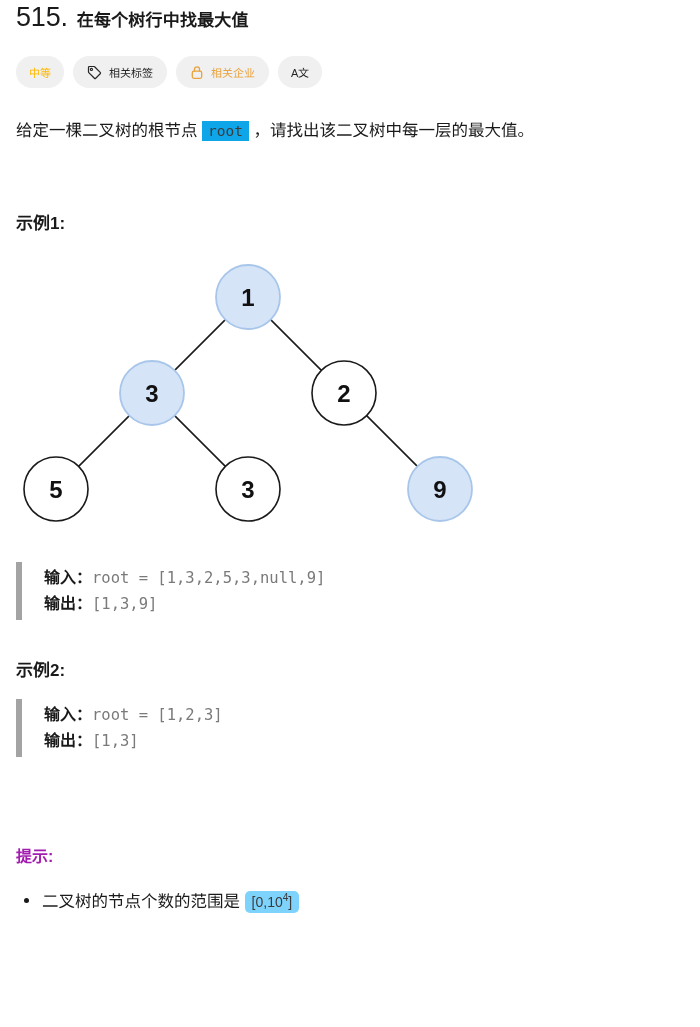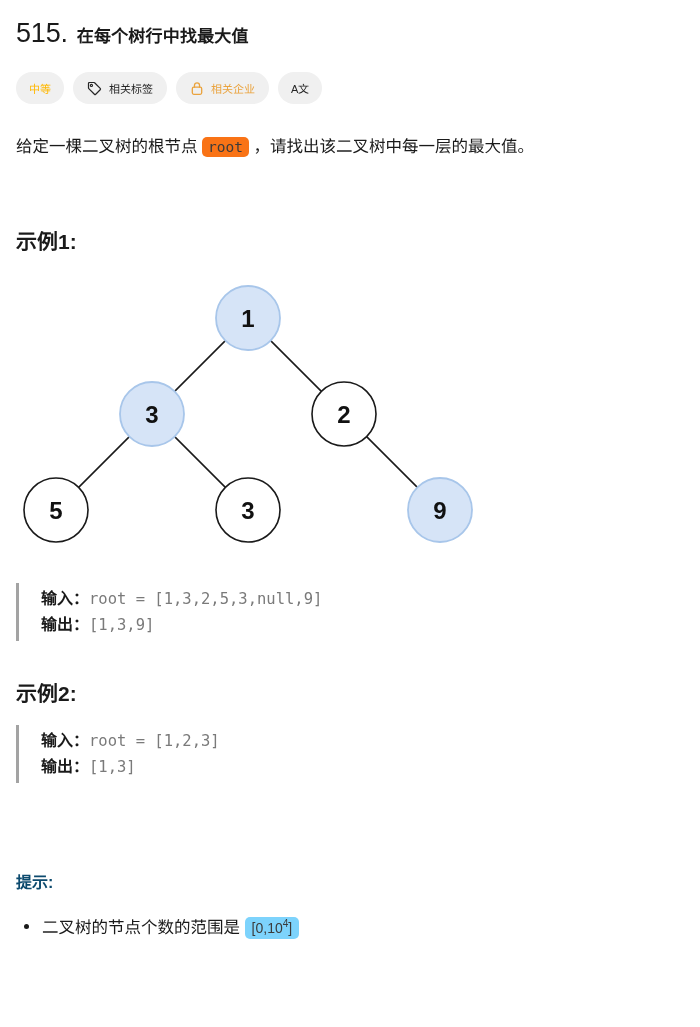--- a/index.html
+++ b/index.html
@@ -3,21 +3,21 @@
 <meta charset="utf-8">
 <style>
   * { box-sizing: border-box; }
   html, body {
     margin: 0; padding: 0;
     width: 700px; height: 1027px;
     background: #ffffff;
     font-family: "Liberation Sans", "DejaVu Sans", sans-serif;
     -webkit-font-smoothing: antialiased;
   }
-  .page { width: 700px; height: 1027px; padding: 18px 16px 0 16px; position: relative; overflow: hidden; }
+  .page { width: 700px; height: 1027px; padding: 2px 16px 0 16px; position: relative; overflow: hidden; }
 
   
   .title-row { display: flex; align-items: baseline; gap: 9px; margin: 0 0 4px 0; }
   .title-num { font-size: 27px; font-weight: 400; color: #1a1a1a; letter-spacing: -0.2px; }
   .title-text { font-size: 17px; font-weight: 700; color: #1a1a1a; letter-spacing: 0.2px; }
 
   
   .badges { display: flex; align-items: center; gap: 9px; margin-top: 23px; }
   .badge {
     display: inline-flex; align-items: center; gap: 7px;
@@ -26,48 +26,48 @@
   }
   .badge.difficulty { color: #ffb800; font-weight: 500; padding: 0 13px; }
   .badge.premium { color: #eaa33e; }
   .badge.translate { padding: 0 13px; font-weight: 500; letter-spacing: -0.3px; }
   .badge svg { display: block; flex: none; }
 
   
   .desc { margin-top: 28px; font-size: 16.5px; line-height: 1.75; color: #1a1a1a; }
   code.inline {
     font-family: "DejaVu Sans Mono", "Liberation Mono", monospace;
-    background: #f97316; color: #3b3b3b;
-    padding: 2px 6px; border-radius: 5px; font-size: 14.5px;
+    background: #0ea5e9; color: #3b3b3b;
+    padding: 2px 6px; border-radius: 0; font-size: 14.5px;
   }
 
   
-  .ex-head { font-size: 21px; font-weight: 700; color: #1a1a1a; }
+  .ex-head { font-size: 17px; font-weight: 700; color: #1a1a1a; }
   #example1-heading { margin-top: 64px; }
   #example2-heading { margin-top: 36px; }
 
   
   .tree-wrap { margin-top: 6px; }
 
   
   .codeblock {
-    border-left: 3px solid #a3a3a3;
+    border-left: 6px solid #a3a3a3;
     padding: 3px 0 3px 22px;
     margin-top: 18px;
     font-size: 16px; line-height: 1.62;
   }
   .codeblock .line { white-space: nowrap; }
   .codeblock .lbl { font-weight: 700; color: #1a1a1a; }
   .codeblock .val {
     font-family: "DejaVu Sans Mono", "Liberation Mono", monospace;
     color: #7a7a7a; font-size: 15.5px;
   }
 
   
-  #constraints-heading { margin-top: 86px; font-size: 16px; font-weight: 700; color: #0c4a6e; }
+  #constraints-heading { margin-top: 86px; font-size: 16px; font-weight: 700; color: #a21caf; }
   .clist { list-style: none; margin: 22px 0 0 0; padding: 0; }
   .clist li {
     position: relative; padding-left: 26px; margin-bottom: 24px;
     font-size: 16.5px; color: #1a1a1a; line-height: 1.5;
   }
   .clist li::before {
     content: ""; position: absolute; left: 8px; top: 9px;
     width: 5px; height: 5px; border-radius: 50%; background: #1a1a1a;
   }
   .clist code {

